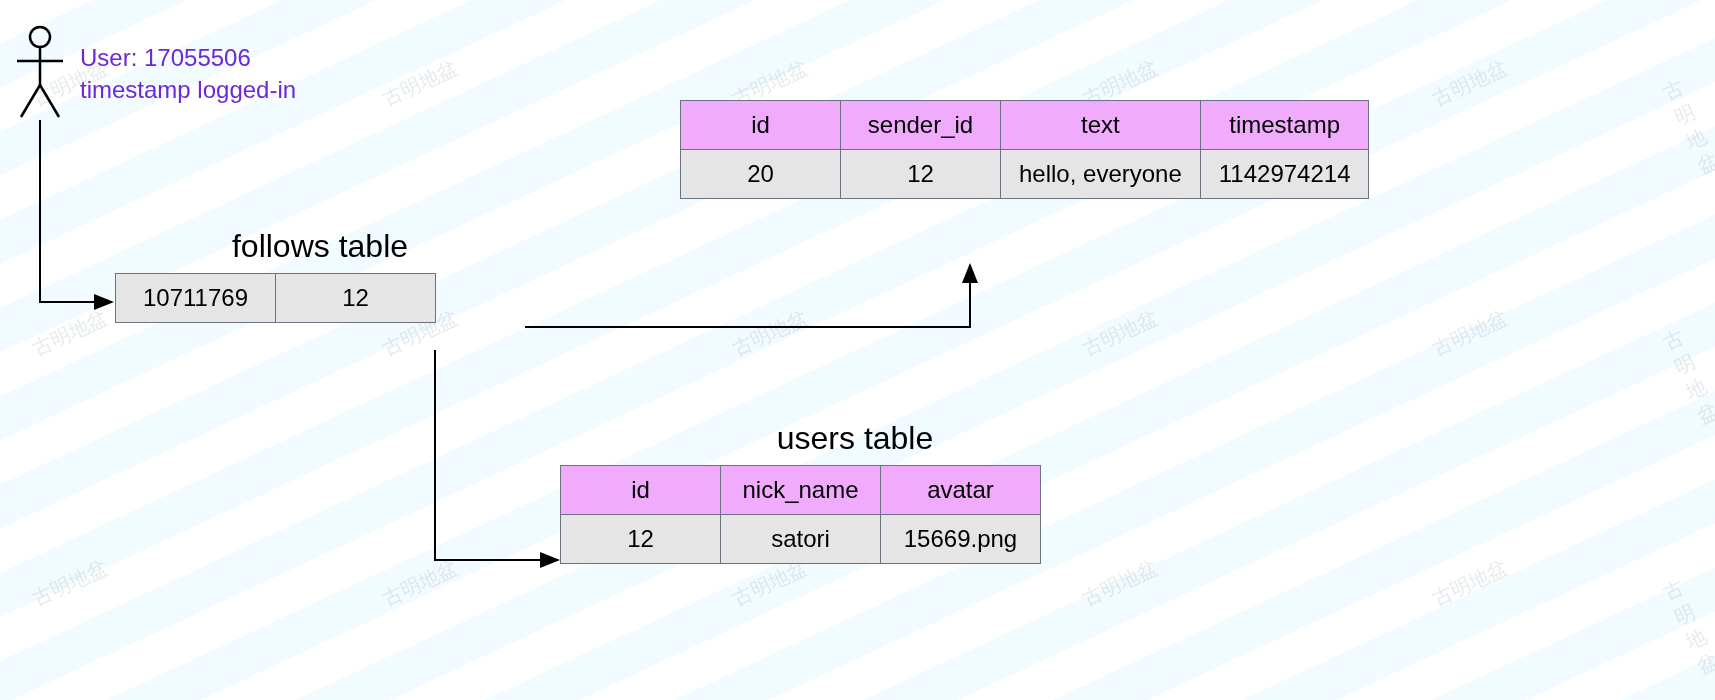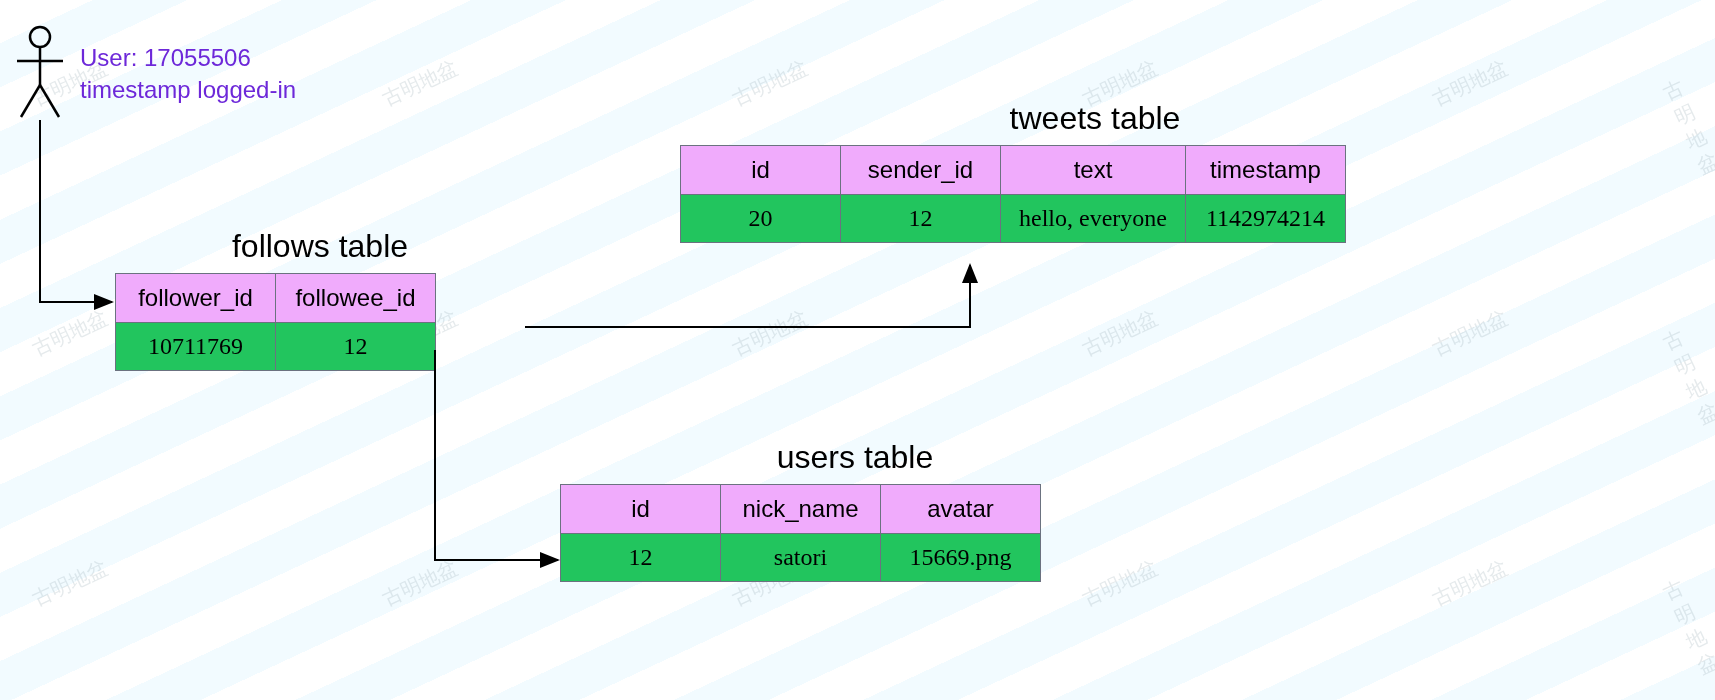--- a/index.html
+++ b/index.html
@@ -64,22 +64,21 @@
     padding: 10px 18px;
     font-size: 24px;
     text-align: center;
     min-width: 160px;
     font-weight: normal;
   }
   table.db th {
     background: #f0abfc;
   }
   table.db td {
-    background: #22c55e;
-    font-family: Liberation Serif, serif;
+    background: #e5e5e5;
   }
 
   svg.arrows {
     position: absolute;
     left: 0; top: 0;
     width: 1715px;
     height: 700px;
     pointer-events: none;
   }
 </style>
@@ -116,53 +115,48 @@
 </div>
 <div class="actor-label">
   <div>User:  17055506</div>
   <div>timestamp logged-in</div>
 </div>
 
 <div class="table-block" style="left:115px; top:180px; width:410px;margin-top:48px;">
   <div class="table-title">follows table</div>
   <table class="db">
     <tbody>
-        <tr>
-      <th>follower_id</th>
-      <th>followee_id</th>
-    </tr>
     <tr>
       <td>10711769</td>
       <td>12</td>
     </tr>
   </tbody>
     </table>
 </div>
 
 <div class="table-block" style="left:680px; top:100px; width:830px;">
-  <div class="table-title">tweets table</div>
   <table class="db">
     <tbody>
         <tr>
       <th>id</th>
       <th>sender_id</th>
       <th>text</th>
       <th>timestamp</th>
     </tr>
     <tr>
       <td>20</td>
       <td>12</td>
       <td>hello, everyone</td>
       <td>1142974214</td>
     </tr>
   </tbody>
     </table>
 </div>
 
-<div class="table-block" style="left:560px; top:420px; width:590px;margin-top:19px;">
+<div class="table-block" style="left:560px; top:420px; width:590px;">
   <div class="table-title">users table</div>
   <table class="db">
     <tbody>
         <tr>
       <th>id</th>
       <th>nick_name</th>
       <th>avatar</th>
     </tr>
     <tr>
       <td>12</td>

